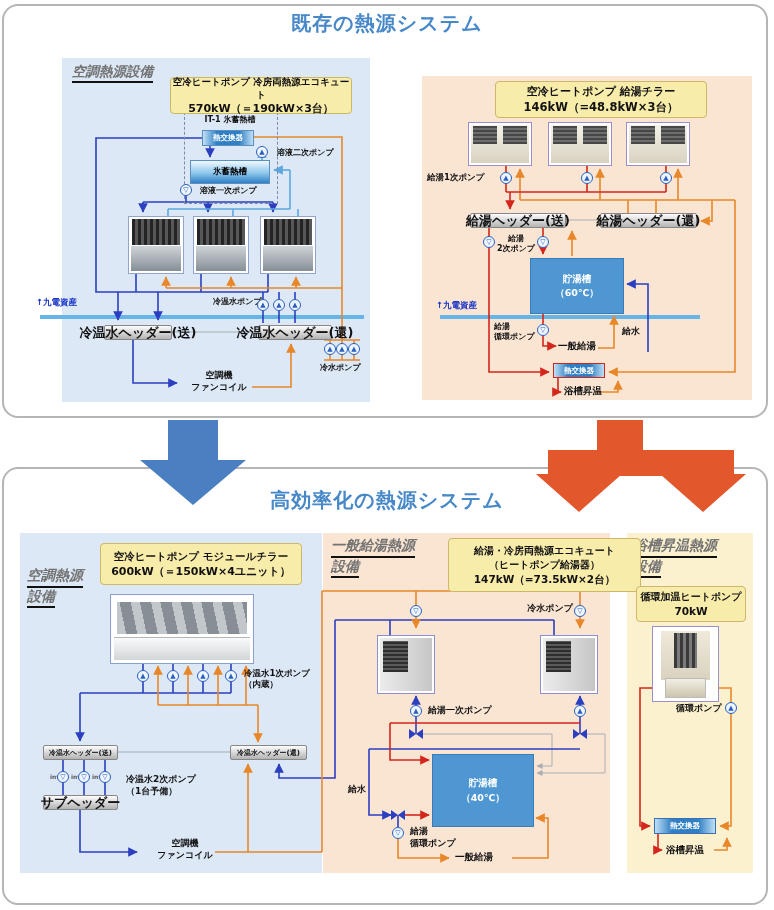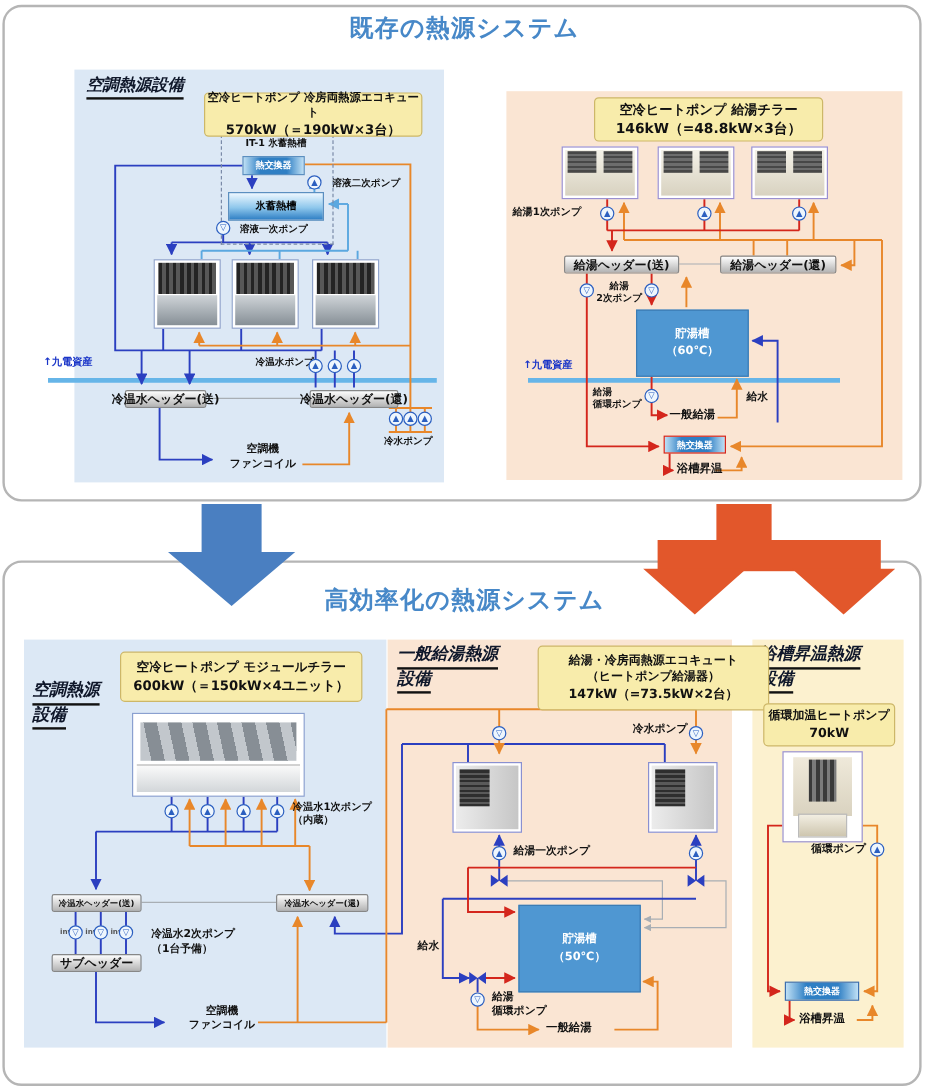--- a/index.html
+++ b/index.html
@@ -5,24 +5,24 @@
   html,body{margin:0;padding:0;background:#fff;}
   body{width:774px;height:910px;position:relative;font-family:"DejaVu Sans","Liberation Sans",sans-serif;}
   #stage{position:absolute;left:0;top:0;width:774px;height:910px;overflow:hidden;}
   .abs{position:absolute;}
   .section{position:absolute;background:#fff;border:2px solid #b5b5b5;border-radius:16px;box-sizing:border-box;}
   .sec-title{position:absolute;width:774px;text-align:center;color:#4788c8;font-size:20px;font-weight:bold;letter-spacing:1px;}
   .panel{position:absolute;box-sizing:border-box;}
   .p-blue{background:#dce8f5;}
   .p-peach{background:#fae5d3;}
   .p-yellow{background:#fcf1cf;}
-  .ptitle{position:absolute;font-weight:bold;font-style:italic;color:#0f172a;line-height:1.25;}
+  .ptitle{position:absolute;font-weight:bold;font-style:italic;color:#737373;line-height:1.25;}
   .ptitle span{display:inline-block;border-bottom:2px solid #111;padding-bottom:1px;}
   .spec{position:absolute;background:#f8ecab;border:1px solid #cdb768;border-radius:4px;text-align:center;font-weight:bold;color:#111;display:flex;flex-direction:column;justify-content:center;line-height:1.4;box-sizing:border-box;z-index:5;}
-  .hdr{position:absolute;background:linear-gradient(180deg,#fdfdfd,#dcdcdc 45%,#b3b3b3);border:1px solid #878787;border-radius:2px;font-size:10px;font-weight:bold;color:#111;display:flex;align-items:center;justify-content:center;z-index:5;box-sizing:border-box;white-space:nowrap;}
+  .hdr{position:absolute;background:linear-gradient(180deg,#fdfdfd,#dcdcdc 45%,#b3b3b3);border:1px solid #878787;border-radius:2px;font-size:13px;font-weight:bold;color:#111;display:flex;align-items:center;justify-content:center;z-index:5;box-sizing:border-box;white-space:nowrap;}
   .tank{position:absolute;background:#4f97d2;border:1px solid #3b7cb4;color:#fff;font-weight:bold;font-size:9.5px;display:flex;flex-direction:column;align-items:center;justify-content:center;line-height:1.5;z-index:5;}
   .hxb{position:absolute;background:linear-gradient(90deg,#bfe0f5,#2f7fc4 28%,#2f7fc4 72%,#bfe0f5);color:#fff;font-size:7.5px;font-weight:bold;display:flex;align-items:center;justify-content:center;z-index:5;box-sizing:border-box;white-space:nowrap;}
   .lbl{position:absolute;font-weight:bold;color:#111;white-space:nowrap;z-index:5;line-height:1.3;}
   .lbl-blue{color:#1a35c8;}
   .pump{position:absolute;width:12px;height:12px;border-radius:50%;border:1.5px solid #2b5fc0;background:#eef6fd;display:flex;align-items:center;justify-content:center;font-size:7px;color:#2b5fc0;line-height:1;z-index:6;box-sizing:border-box;}
   .dashbox{position:absolute;border:1px dashed #7a8aa8;z-index:3;}
   .photo{position:absolute;background:#fff;z-index:4;overflow:hidden;}
   .photo>div{position:absolute;}
   .ph-tl{border:1px solid #90a4cc;}
   .ph-tl .ctop{top:2px;left:3px;right:3px;height:46%;background:repeating-linear-gradient(90deg,#242424 0 3px,#575757 3px 6px);}
@@ -220,21 +220,21 @@
   <div class="lbl" style="left:213px;top:297px;font-size:8px;">冷温水ポンプ</div>
   <div class="lbl lbl-blue" style="left:36px;top:297px;font-size:8.5px;">↑九電資産</div>
   <div class="hdr" style="left:104px;top:325px;width:68px;height:15px;">冷温水ヘッダー(送)</div>
   <div class="hdr" style="left:258px;top:325px;width:74px;height:15px;">冷温水ヘッダー(還)</div>
   <div class="lbl" style="left:320px;top:363px;font-size:8px;">冷水ポンプ</div>
   <div class="lbl" style="left:183px;top:370px;width:72px;text-align:center;font-size:9px;">
     <div>空調機</div>
       <div>ファンコイル</div>
   </div>
 
-  <div class="spec" style="left:495px;top:81px;width:191px;height:37px;">
+  <div class="spec" style="left:495px;top:81px;width:212px;height:37px;">
     <div style="font-size:11px;">空冷ヒートポンプ 給湯チラー</div>
     <div style="font-size:11.5px;">146kW（=48.8kW×3台）</div>
   </div>
   <div class="photo ph-tr" style="left:468px;top:122px;width:62px;height:42px;">
       <div class="body"></div>
       <div class="g1"></div>
       <div class="g2"></div>
     </div>
   <div class="photo ph-tr" style="left:548px;top:122px;width:62px;height:42px;">
       <div class="body"></div>
@@ -310,21 +310,21 @@
       <div class="body"></div>
       <div class="grille"></div>
     </div>
   <div class="photo ph-bm" style="left:540px;top:635px;width:56px;height:57px;">
       <div class="body"></div>
       <div class="grille"></div>
     </div>
   <div class="lbl" style="left:428px;top:705px;font-size:9px;">給湯一次ポンプ</div>
   <div class="tank" style="left:432px;top:754px;width:100px;height:71px;">
     <div>貯湯槽</div>
-      <div>（50℃）</div>
+      <div>（40℃）</div>
   </div>
   <div class="lbl" style="left:348px;top:784px;font-size:9px;">給水</div>
   <div class="lbl" style="left:410px;top:826px;font-size:9px;">
     <div>給湯</div>
       <div>循環ポンプ</div>
   </div>
   <div class="lbl" style="left:455px;top:851px;font-size:9.5px;">一般給湯</div>
 
   <div class="ptitle" style="left:633px;top:537px;font-size:14px;">
     <span>浴槽昇温熱源</span><br><span>設備</span>

